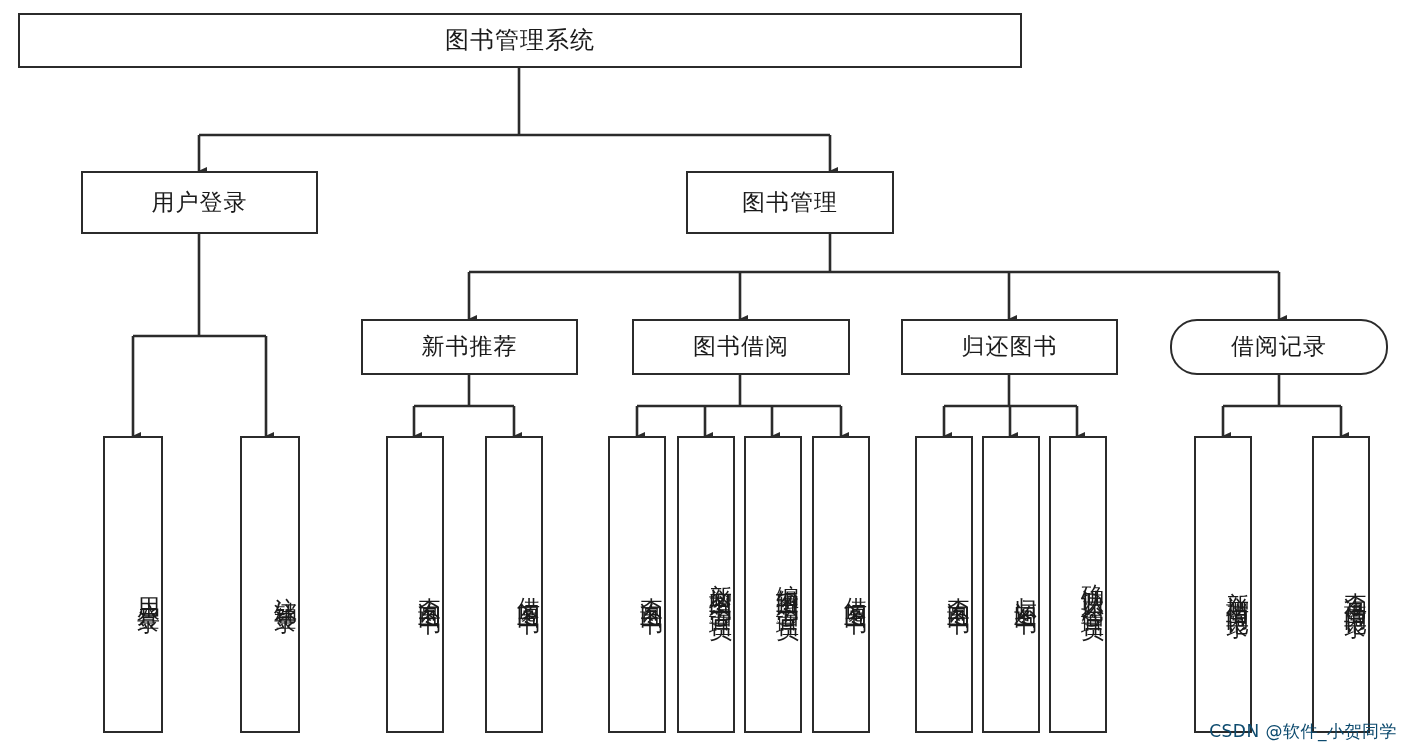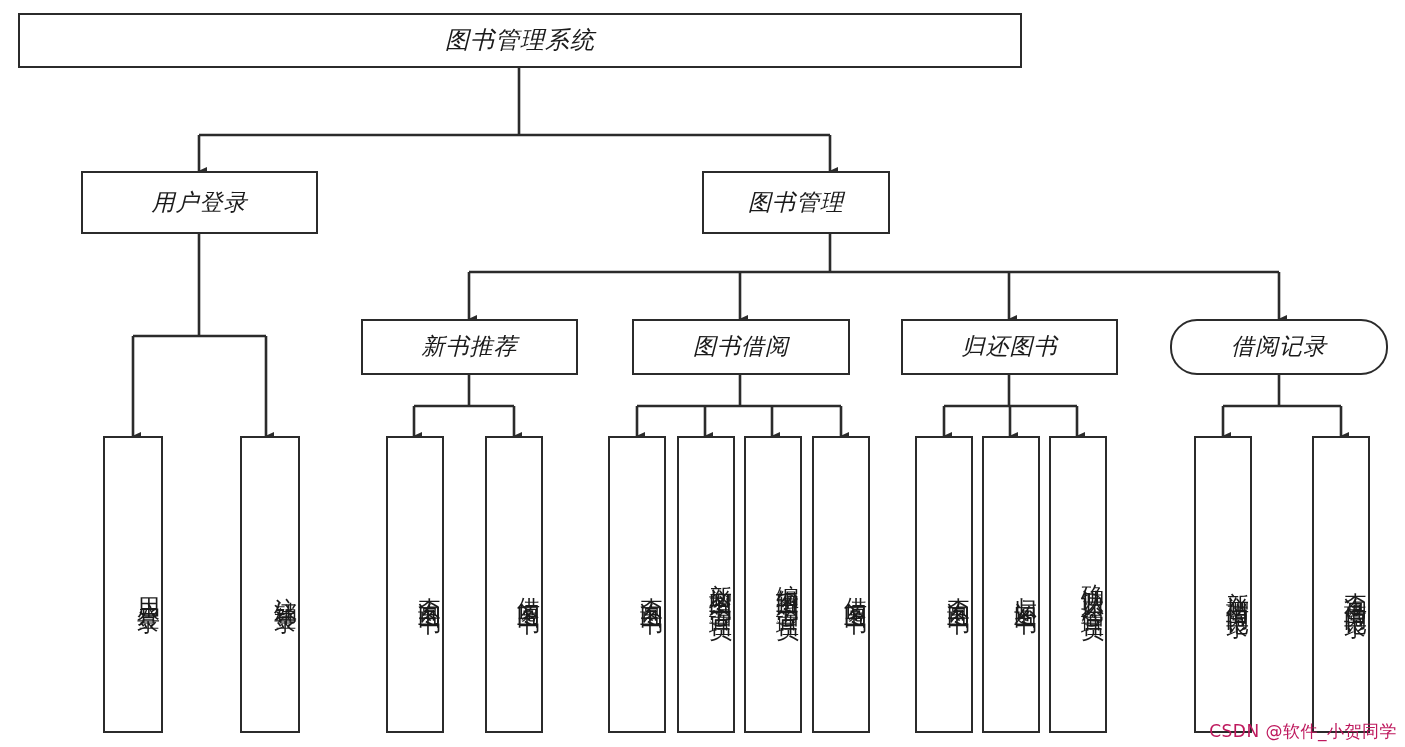--- a/index.html
+++ b/index.html
@@ -25,21 +25,20 @@
     display: flex;
     align-items: center;
     justify-content: center;
     color: #1a1a1a;
   }
   .node.horiz {
     font-size: 23px;
     letter-spacing: 1px;
     line-height: 1.2;
     white-space: nowrap;
-    font-style: italic;
   }
   .node.root {
     font-size: 24px;
   }
   .node.vert {
     writing-mode: vertical-rl;
     text-orientation: upright;
     font-size: 23px;
     letter-spacing: 5px;
     line-height: 1.05;
@@ -57,21 +56,21 @@
     top: 0;
     width: 1405px;
     height: 747px;
     pointer-events: none;
   }
   .watermark {
     position: absolute;
     right: 8px;
     bottom: 4px;
     font-size: 17px;
-    color: #be185d;
+    color: #0c4a6e;
     white-space: nowrap;
     letter-spacing: 0.5px;
   }
 </style>
 </head>
 <body>
 
 <div id="canvas">
 
   <svg class="links" viewBox="0 0 1405 747" xmlns="http://www.w3.org/2000/svg">
@@ -124,21 +123,21 @@
     </g>
   </svg>
 
   <div class="node horiz root" style="left:18px; top:13px; width:1004px; height:55px;">
     <span>图书管理系统</span>
   </div>
 
   <div class="node horiz" style="left:81px; top:171px; width:237px; height:63px;">
     <span>用户登录</span>
   </div>
-  <div class="node horiz" style="left:702px; top:171px; width:188px; height:63px;">
+  <div class="node horiz" style="left:686px; top:171px; width:208px; height:63px;">
     <span>图书管理</span>
   </div>
 
   <div class="node horiz" style="left:632px; top:319px; width:218px; height:56px;">
     <span>图书借阅</span>
   </div>
   <div class="node horiz" style="left:361px; top:319px; width:217px; height:56px;">
     <span>新书推荐</span>
   </div>
   <div class="node horiz" style="left:901px; top:319px; width:217px; height:56px;">

